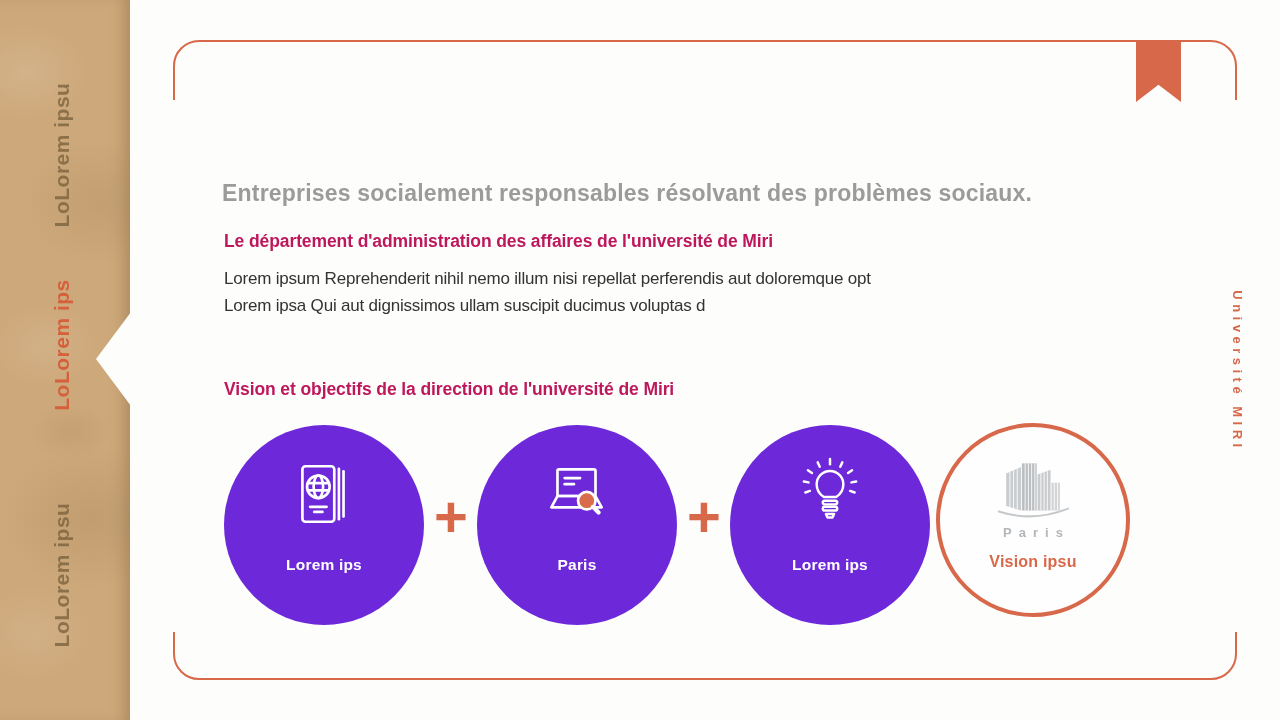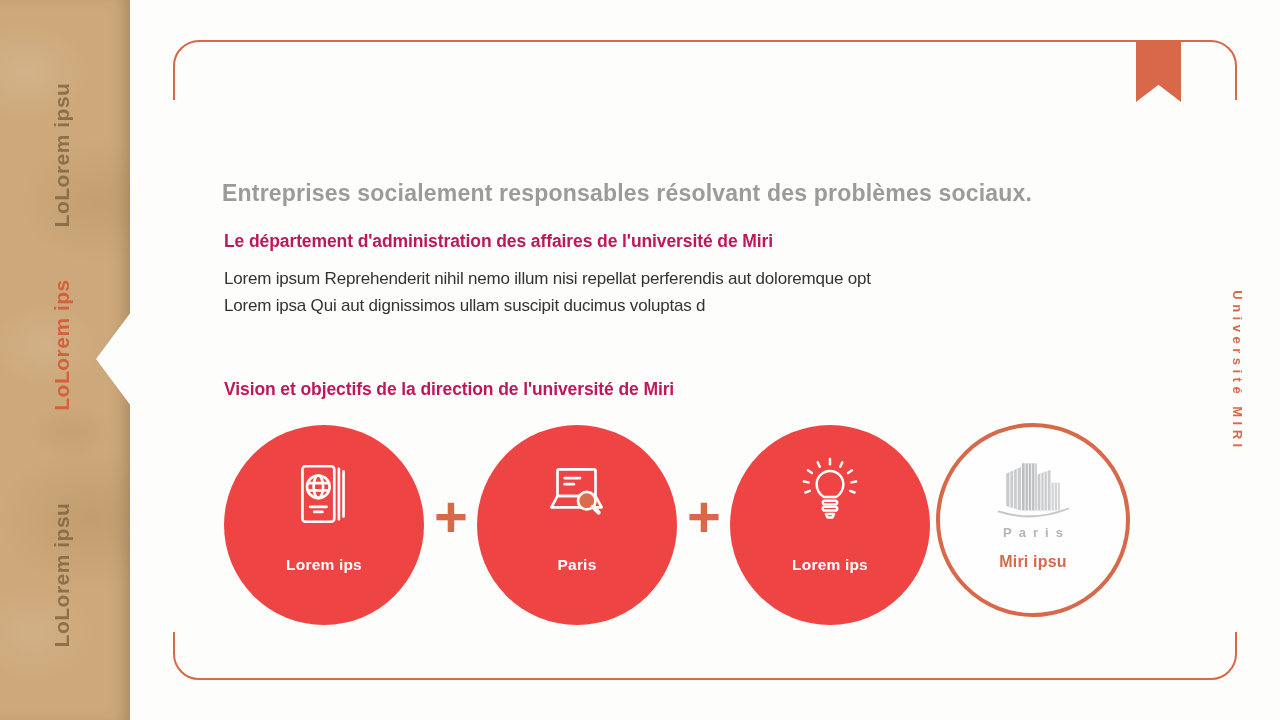--- a/index.html
+++ b/index.html
@@ -65,21 +65,21 @@
   .sec2 { top:379px; }
   .body-text {
     position:absolute; left:224px; top:266px; width:960px;
     font-size:17px; line-height:26.5px; color:#333333; letter-spacing:-.2px;
   }
 
   
   .circle {
     position:absolute; top:425px; width:200px; height:200px; border-radius:50%;
   }
-  .circle.filled { background:#ef4444; }
+  .circle.filled { background:#6d28d9; }
   .circle.outlined {
     top:423px; width:194px; height:194px; background:#FEFEFE; border:4px solid #D8684A;
   }
   .circle-icon { position:absolute; left:50%; transform:translateX(-50%); }
   .filled .circle-icon { top:33px; }
   .circle-label {
     position:absolute; top:131px; left:0; width:100%; text-align:center;
     font-size:15.5px; font-weight:bold; color:#FFFFFF; letter-spacing:.2px;
   }
   .outlined .circle-label { color:#D8684A; top:126px; font-size:16px; }
@@ -205,18 +205,18 @@
           <path d="M57 9 V60"></path>
         <path d="M63.5 19.8 V60"></path>
           <path d="M67 18.6 V60"></path>
           <path d="M70.5 17.4 V60"></path>
         <path d="M78 30 V60"></path>
           <path d="M81.5 30 V60"></path>
       </g>
       <path d="M18 61 Q55 73 93 58" fill="none" stroke="#C6C9CB" stroke-width="2.2" stroke-linecap="round"></path>
     </svg>
     <div class="logo-text">Paris</div>
-    <div class="circle-label">Miri ipsu</div>
+    <div class="circle-label">Vision ipsu</div>
   </div>
 
   <div class="vertical-label">Université MIRI</div>
 
 </div>
 
 </body></html>

